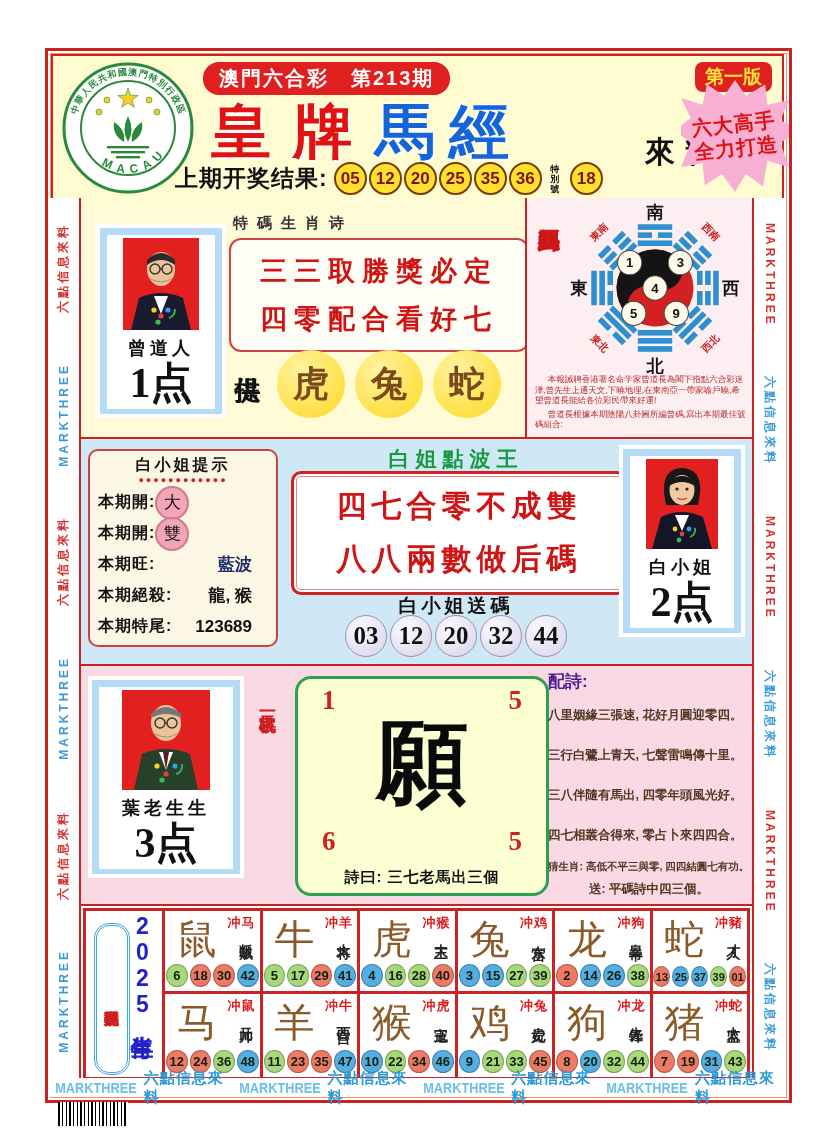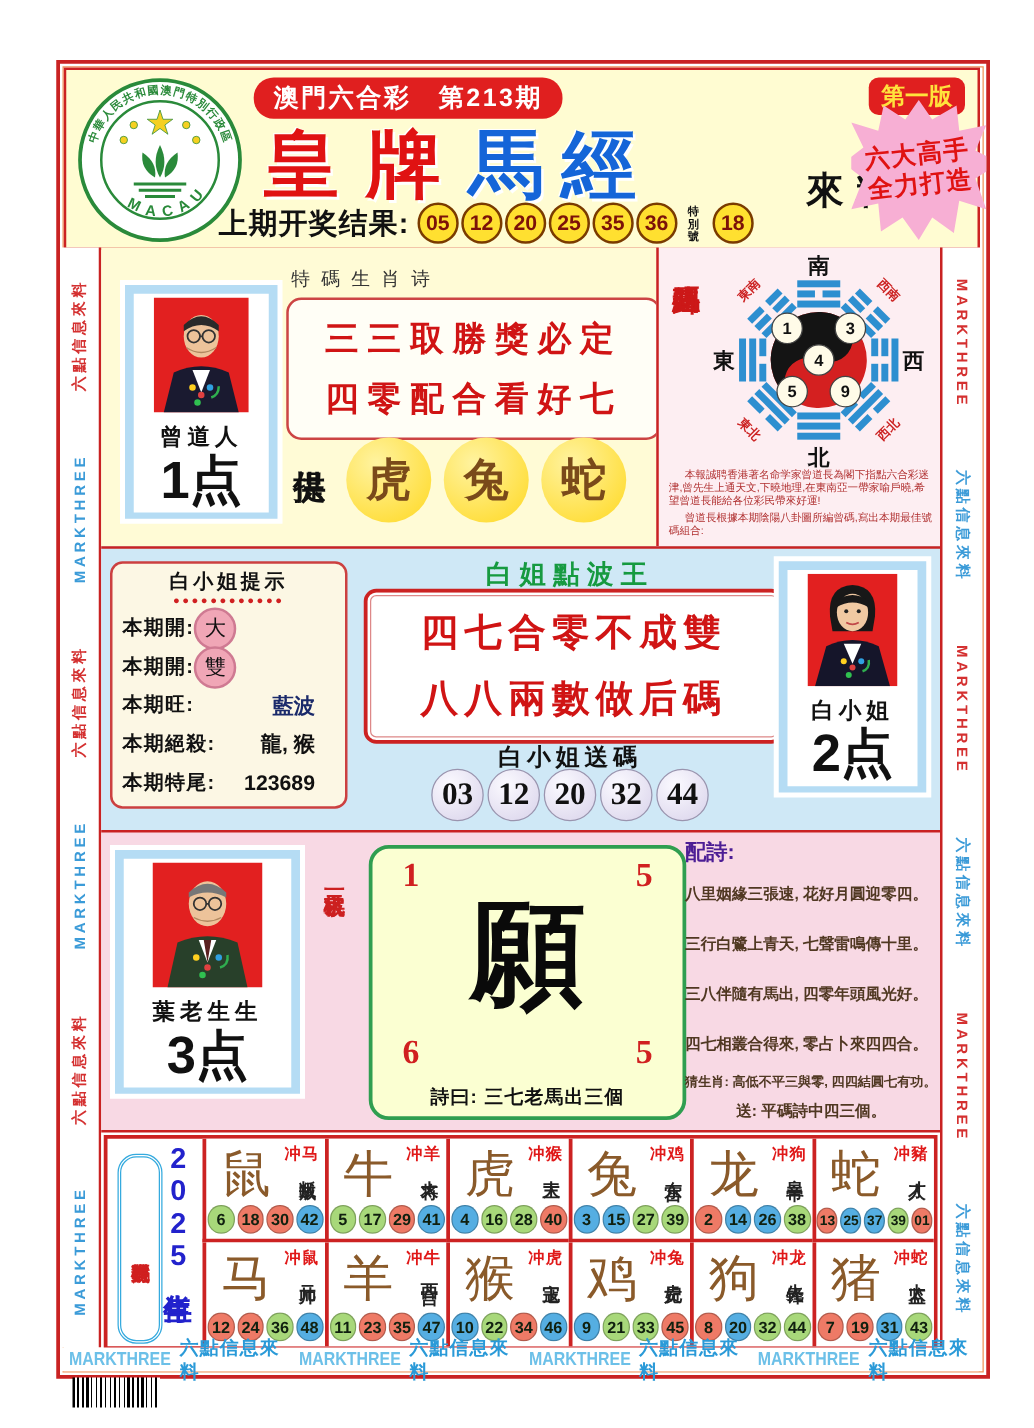--- a/index.html
+++ b/index.html
@@ -52,24 +52,24 @@
   .s1-right{position:relative;width:225px;background:#fdeef2;border-left:2px solid #c92222;}
   .s2{height:225px;background:#cfe8f6;border-top:2px solid #c92222;}
   .s3{height:238px;background:#f8d9e4;border-top:2px solid #c92222;}
   .s4{height:176px;background:#fff;border-top:2px solid #c92222;}
 
   
   .pcard{position:absolute;background:#fff;padding:4px;}
   .pblue{background:#b5dcf4;padding:7px 7px 5px 7px;}
   .pinner{background:#fff;padding:3px 2px;text-align:center;}
   .p-name{font-size:18px;font-weight:bold;letter-spacing:4px;white-space:nowrap;margin-top:2px;}
-  .p-point{font-size:42px;font-weight:bold;font-family:Liberation Sans, sans-serif;line-height:46px;}
-
-  
-  .shengxiao-title{position:absolute;left:152px;top:16px;font-size:15px;font-weight:normal;color:#333;letter-spacing:9px;}
+  .p-point{font-size:42px;font-weight:bold;font-family:Liberation Serif, serif;line-height:46px;}
+
+  
+  .shengxiao-title{position:absolute;left:152px;top:16px;font-size:15px;font-weight:bold;color:#333;letter-spacing:9px;}
   .red-box1{position:absolute;left:148px;top:40px;width:296px;height:110px;background:#fffef6;
       border:2px solid #cc4444;border-radius:12px;display:flex;flex-direction:column;
       align-items:center;justify-content:space-evenly;}
   .callig{font-family:"Liberation Serif",serif;font-weight:bold;color:#d01414;}
   .red-box1 .callig{font-size:27px;letter-spacing:7px;}
   .provide-label{position:absolute;left:152px;top:158px;font-size:26px;font-weight:bold;line-height:30px;}
   .animal-row{position:absolute;left:196px;top:152px;display:flex;gap:10px;}
   .animal-circle{width:68px;height:68px;border-radius:50%;background:radial-gradient(circle at 35% 30%,#fff3a0,#ffd820);
       display:flex;align-items:center;justify-content:center;font-size:36px;color:#7a4a1a;font-weight:bold;}
   .bagua-title{position:absolute;left:8px;top:14px;font-size:22px;font-weight:bold;color:#cc1818;line-height:28px;}

